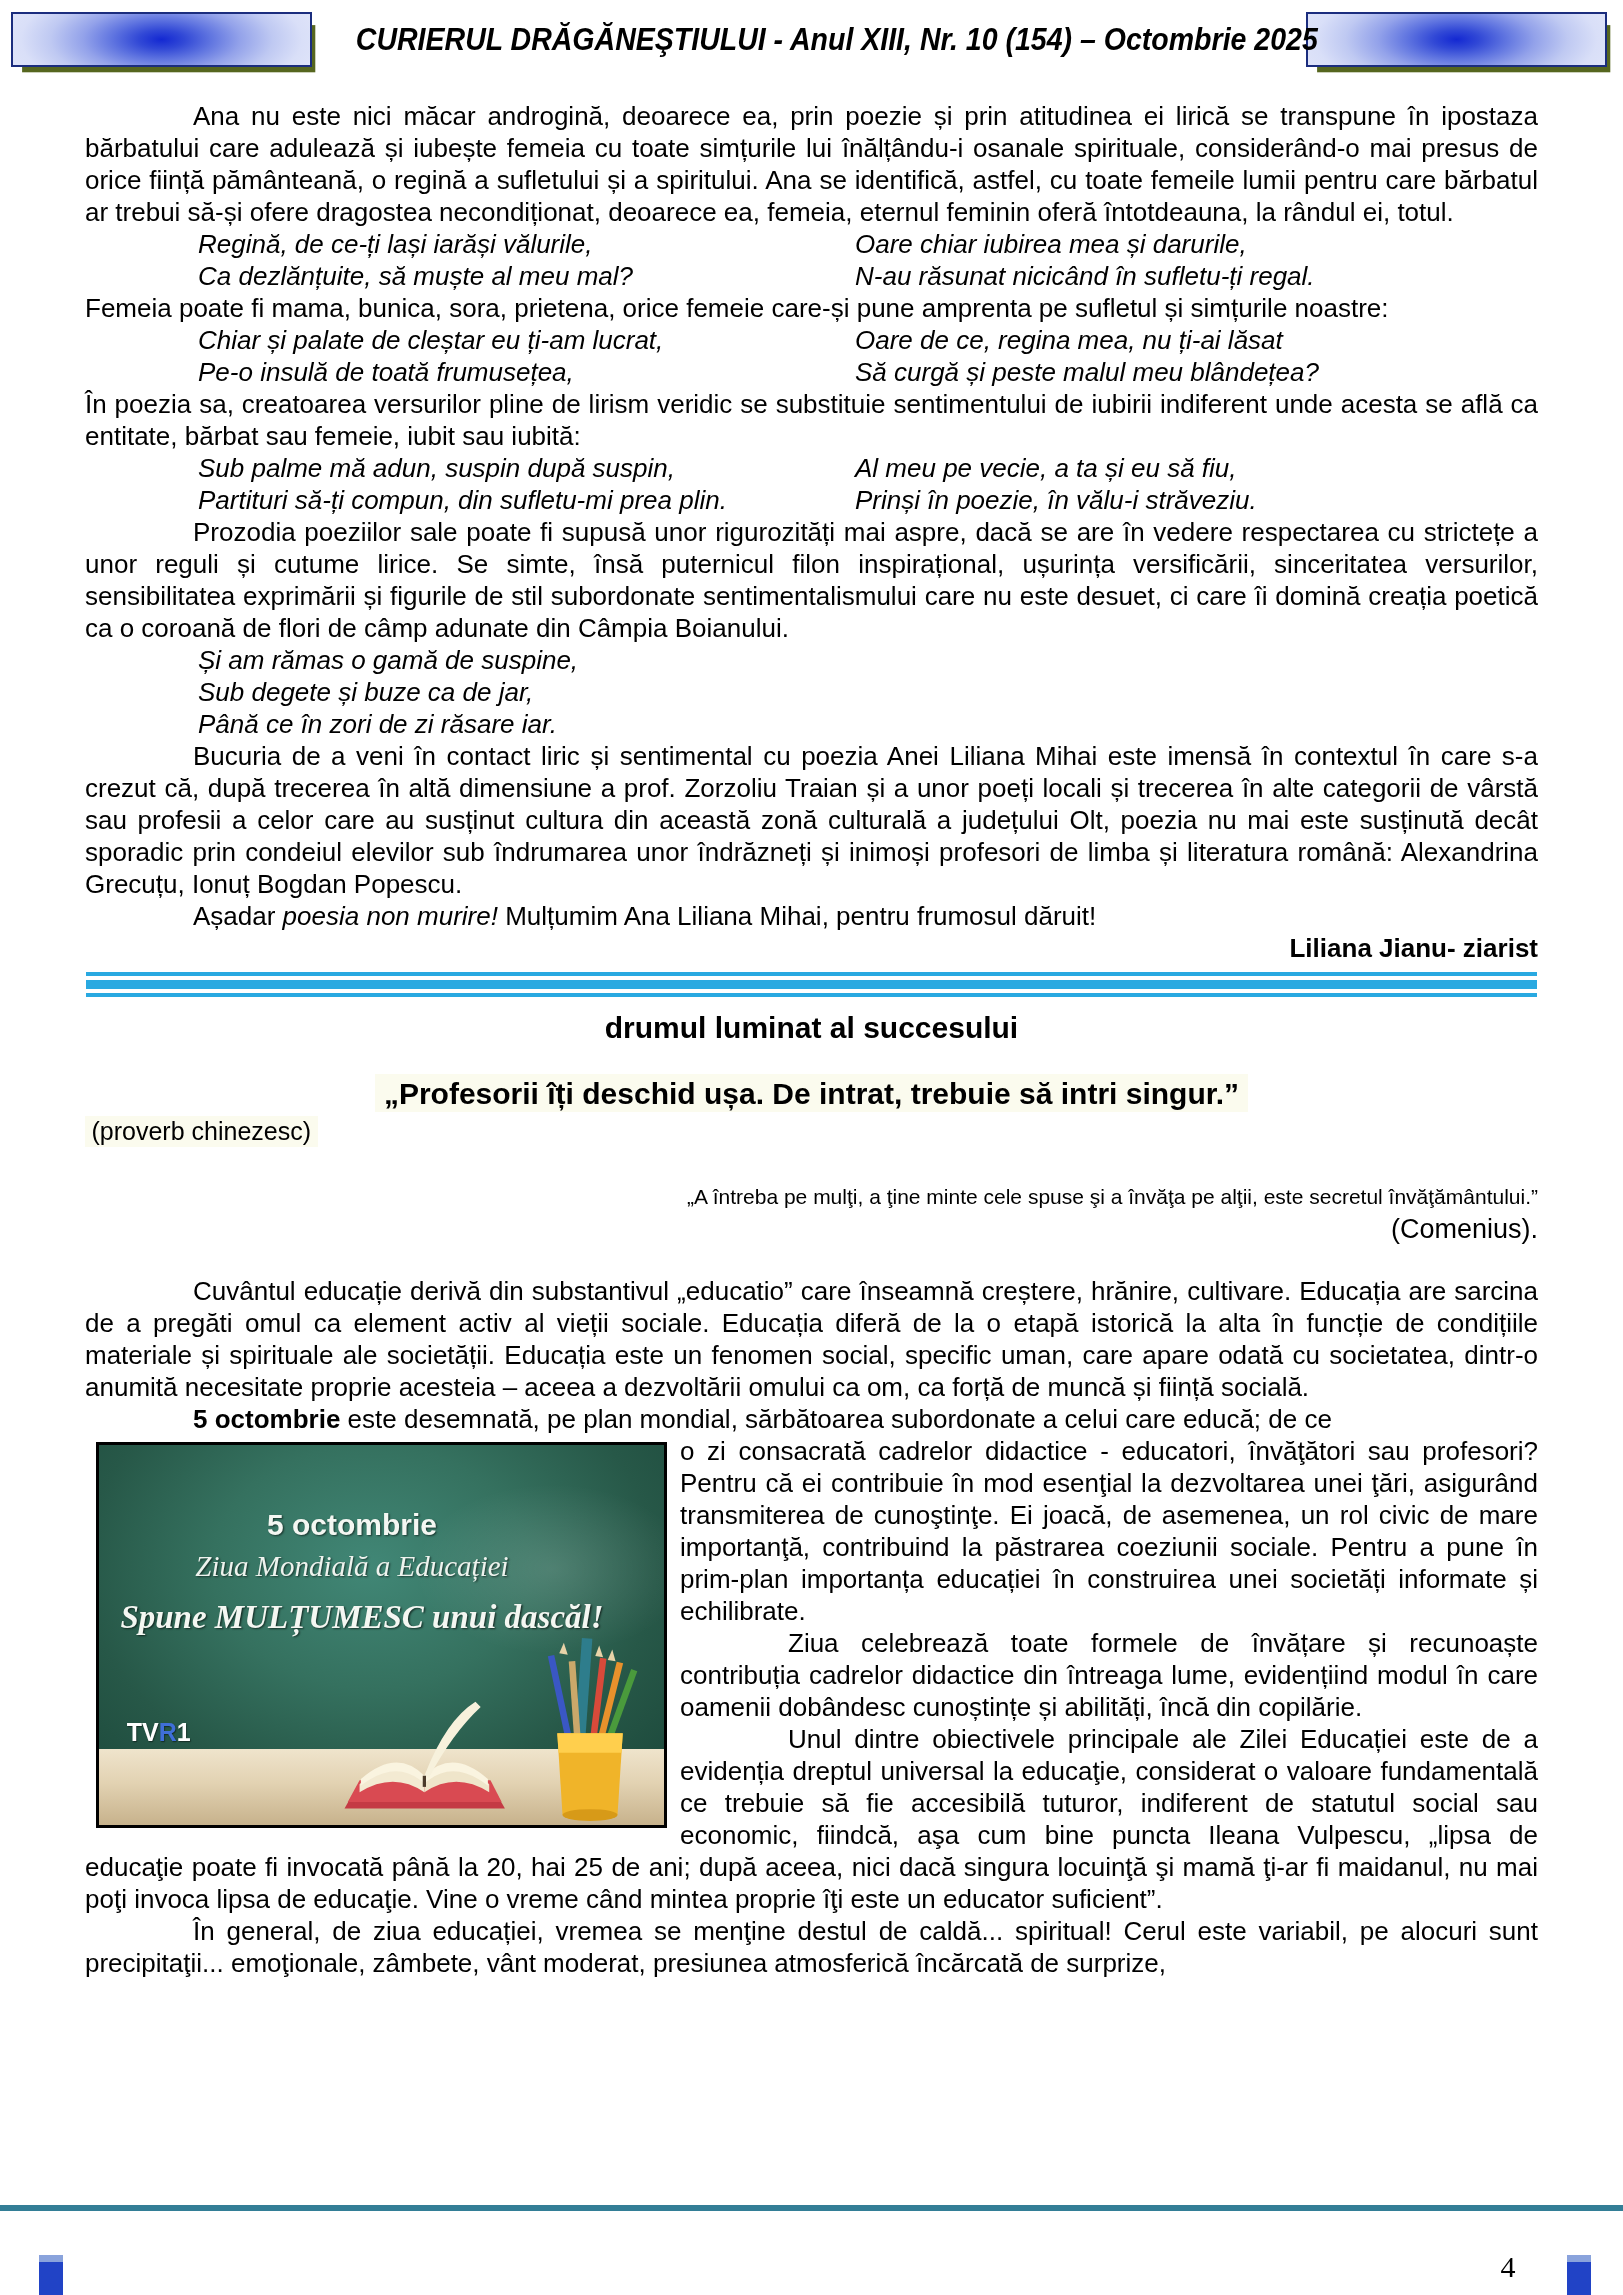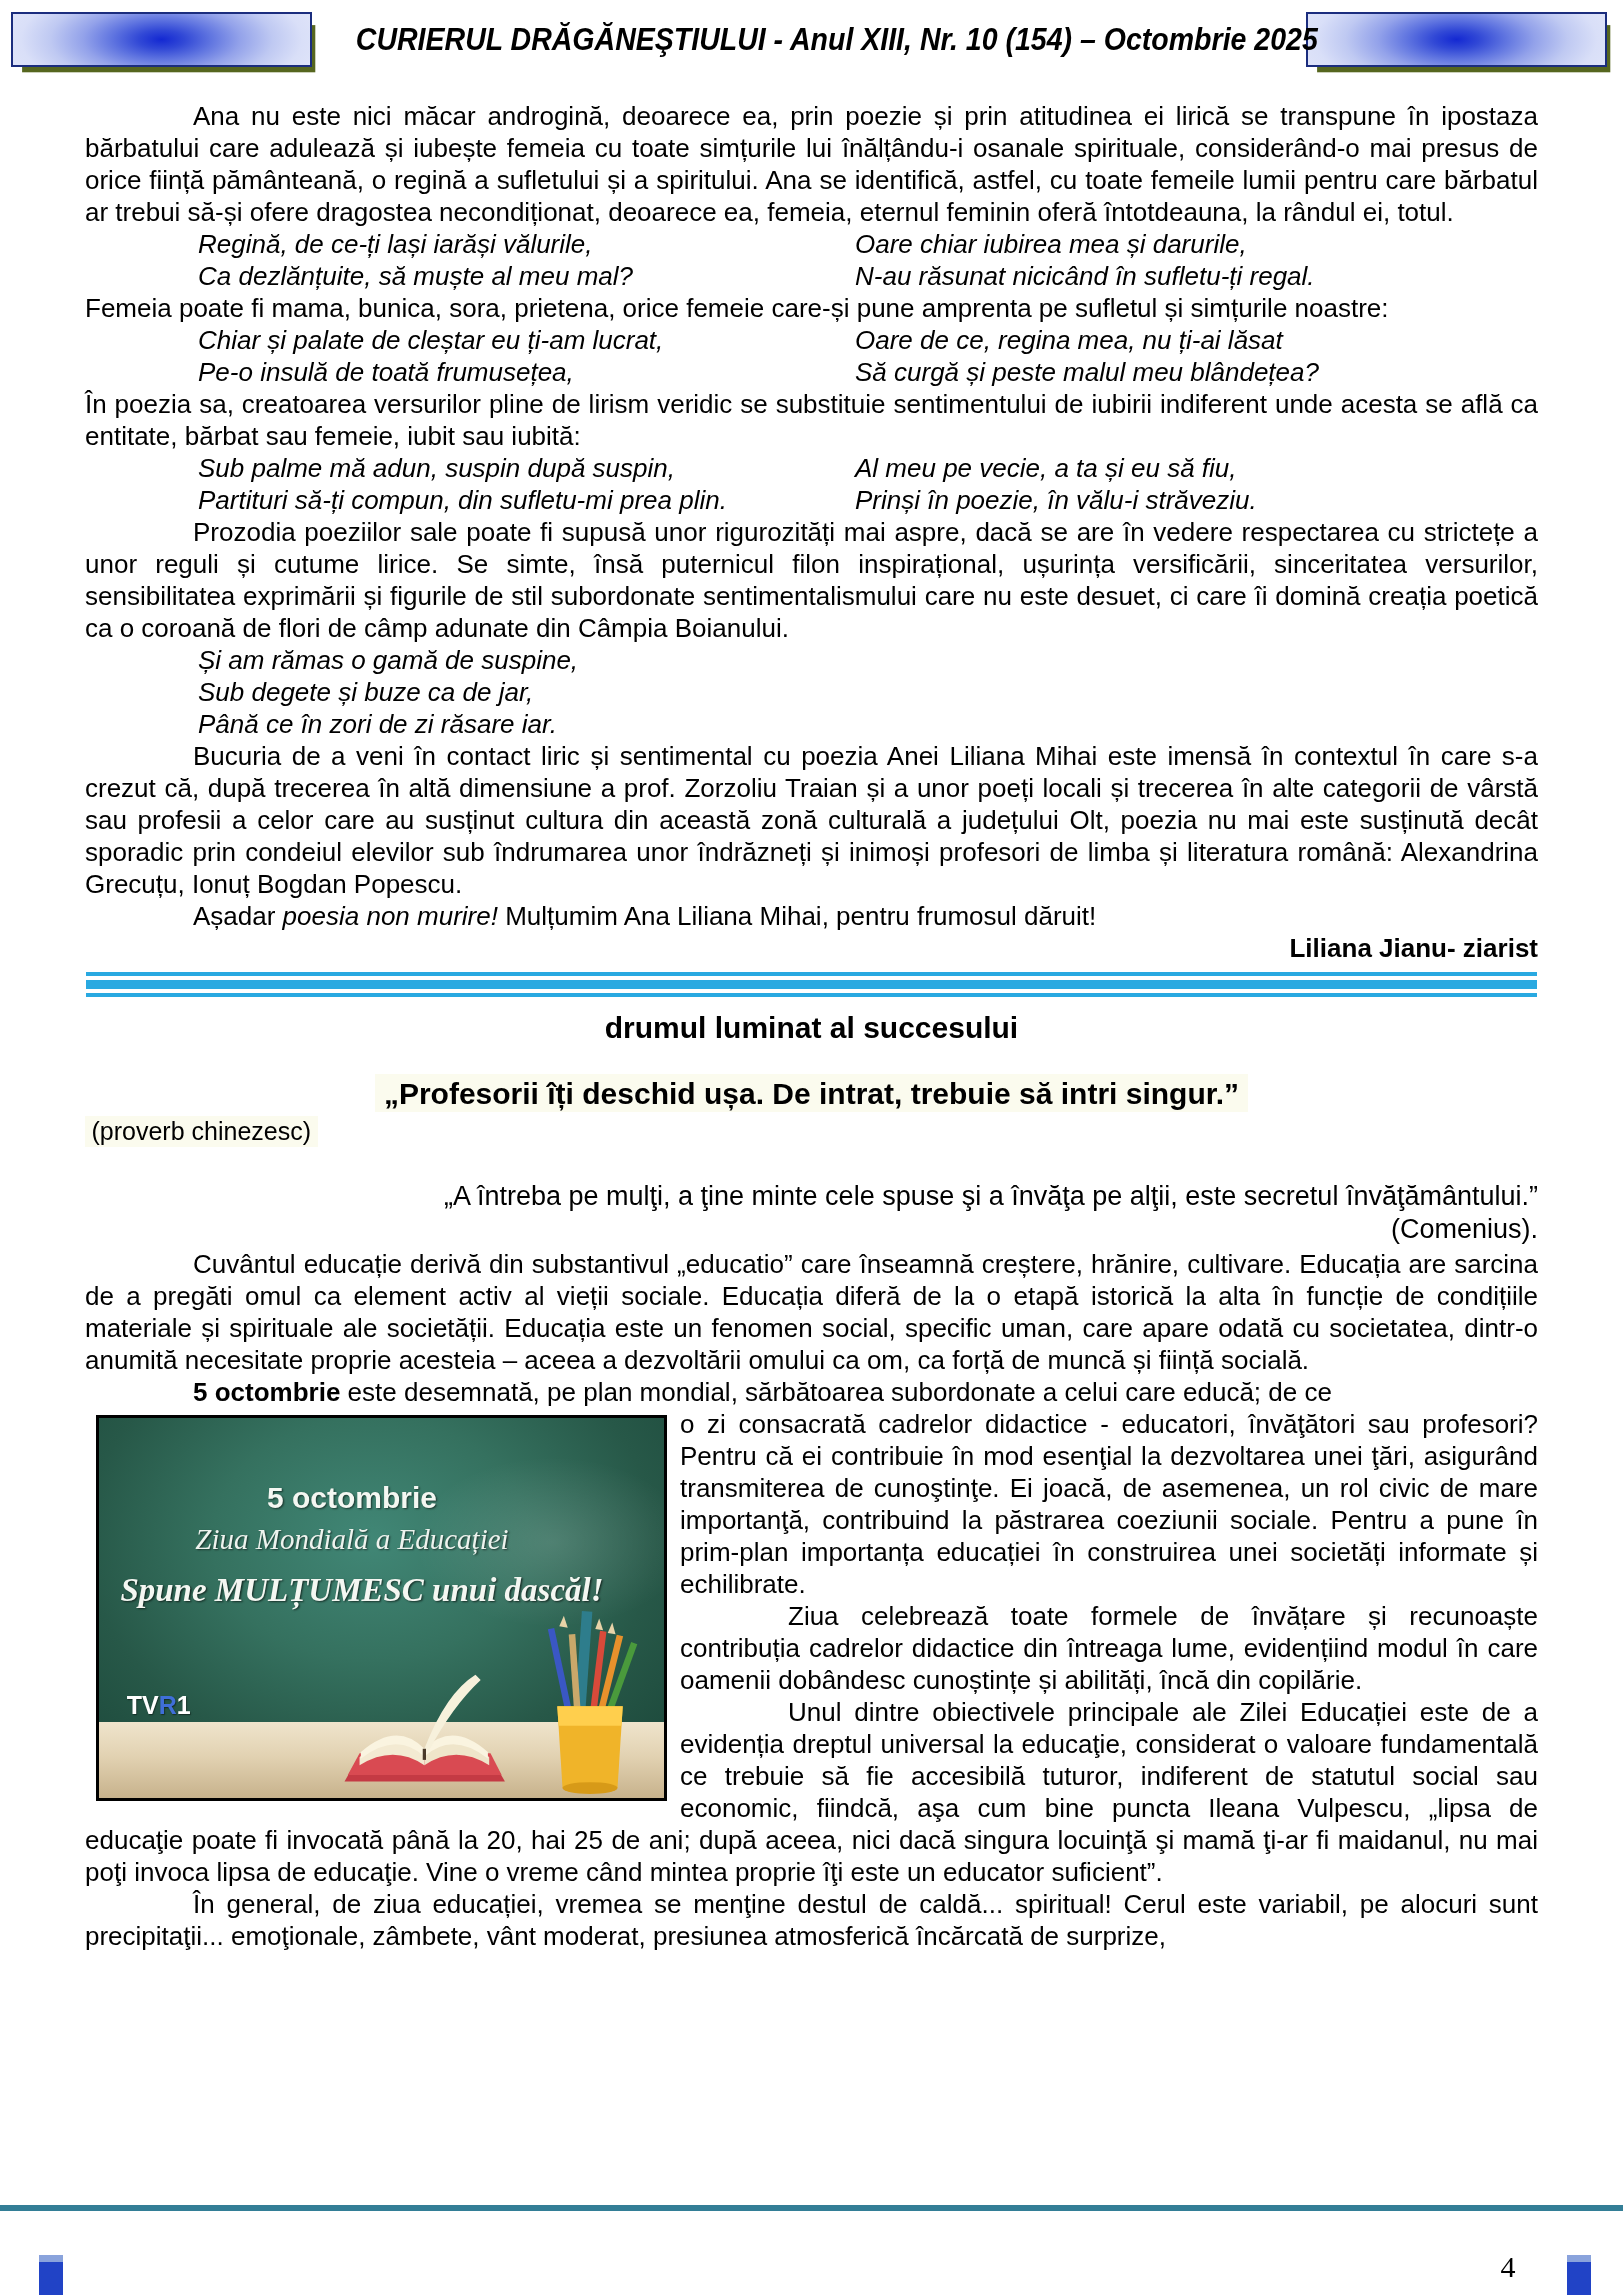--- a/index.html
+++ b/index.html
@@ -31,23 +31,23 @@
   .sep{margin:7.9px 1.3px 0 1.3px;}
   .sep .l1{height:4.6px;background:#29a9e1;}
   .sep .l2{height:8.5px;background:#29a9e1;margin:3.9px 0;}
   .sep .l3{height:4.6px;background:#29a9e1;}
 
   .motto{margin:9.2px 0 0 0;text-align:center;font-weight:bold;font-size:30px;line-height:42px;}
   .quote1{margin:26px 0 0 0;text-align:center;font-weight:bold;font-size:30px;line-height:38px;}
   .quote1 span{background:#fbfbee;padding:2.6px 9.2px;}
   .q1attrib{margin:3.9px 19.6px 0 0;text-align:left;font-size:25px;line-height:30px;}
   .q1attrib span{background:#fbfbee;padding:1.3px 6.5px;}
-  .quote2{margin:34px 0 0 0;text-align:right;font-size:27px;line-height:33px;}
+  .quote2{margin:34px 0 0 0;text-align:right;font-size:21px;line-height:33px;}
   .q2attrib{margin:0;text-align:right;font-size:27px;line-height:33px;}
-  .after-q{margin-top:2px;}
+  .after-q{margin-top:29px;}
 
   
   .chalkboard{float:left;width:571px;height:386px;margin:6.5px 13px 5.2px 11px;
               background:#000;position:relative;box-sizing:border-box;}
   .board{position:absolute;left:3.3px;top:3.3px;right:3.3px;bottom:3.3px;overflow:hidden;
          background:radial-gradient(ellipse 70% 80% at 48% 32%,#418776 0%,#35715f 40%,#275848 72%,#1d4a3c 100%);}
   .board .haze{position:absolute;right:-26px;top:39px;width:275px;height:170px;border-radius:50%;
          background:radial-gradient(closest-side,rgba(255,255,255,.14),rgba(255,255,255,0));}
   .bline1{position:absolute;left:0;right:59px;top:64px;text-align:center;color:#f4f7f2;
           font-weight:bold;font-size:30px;text-shadow:1.3px 1.3px 2px rgba(0,0,0,.55);}

